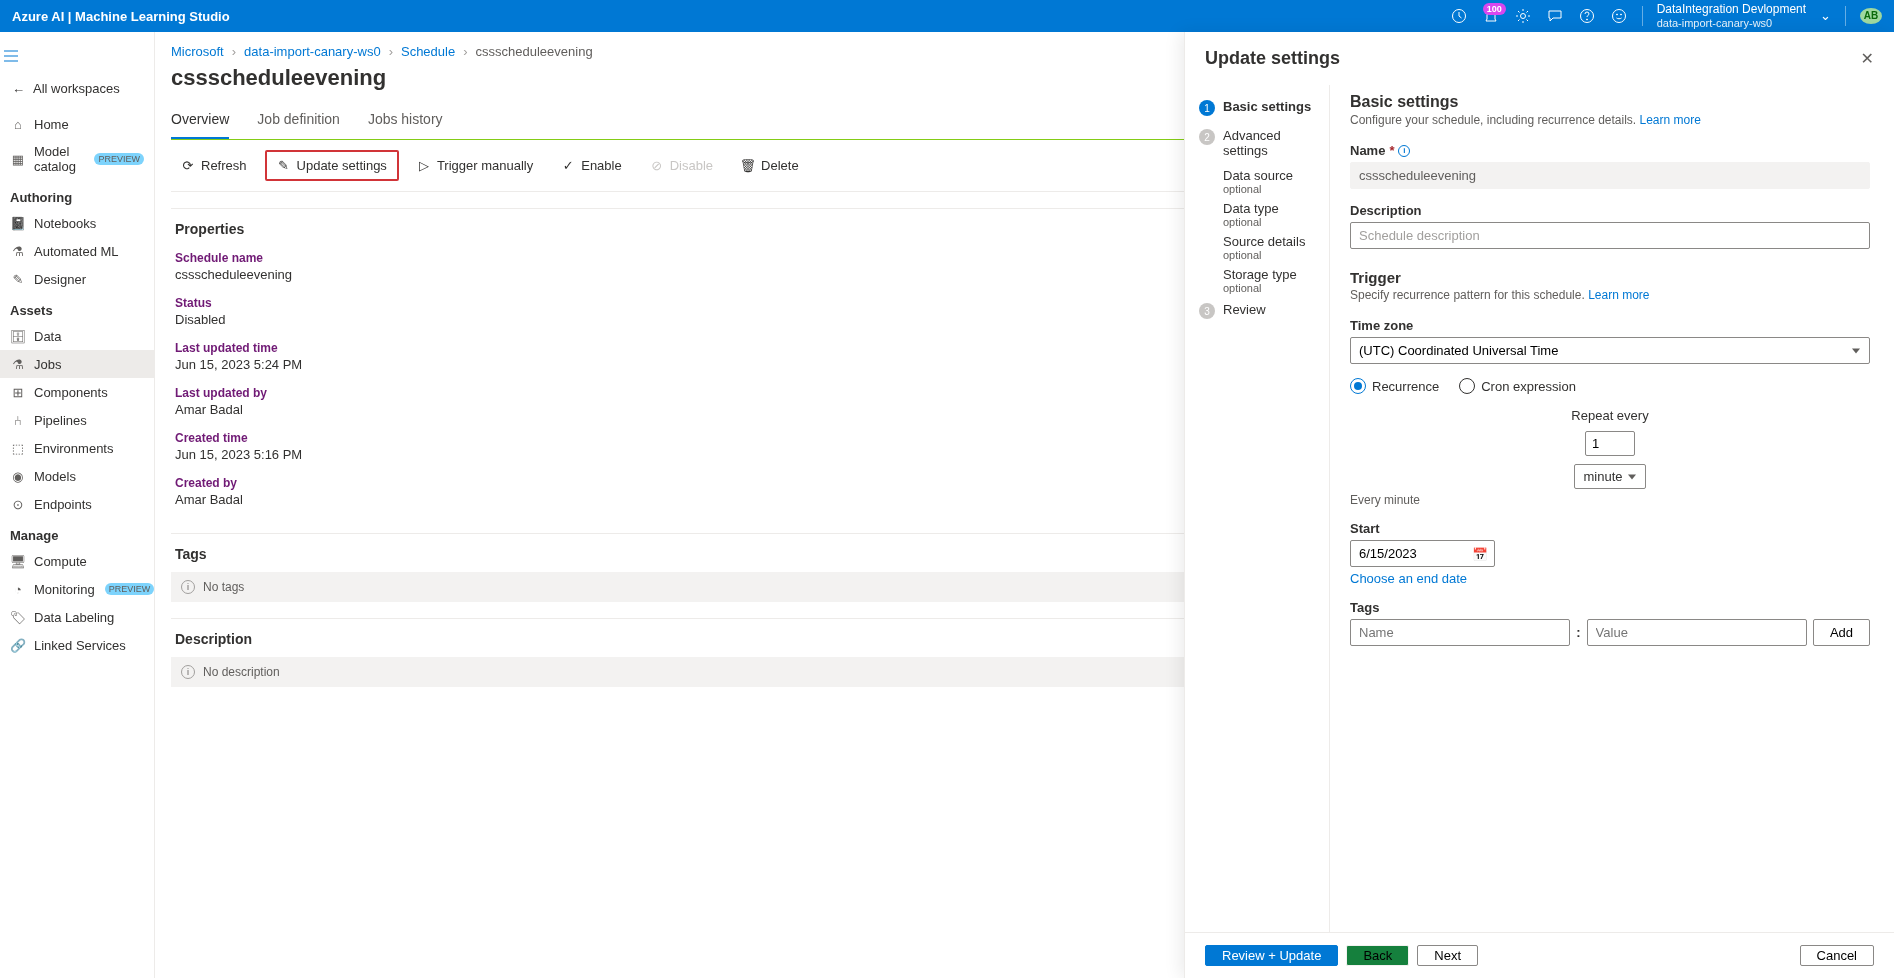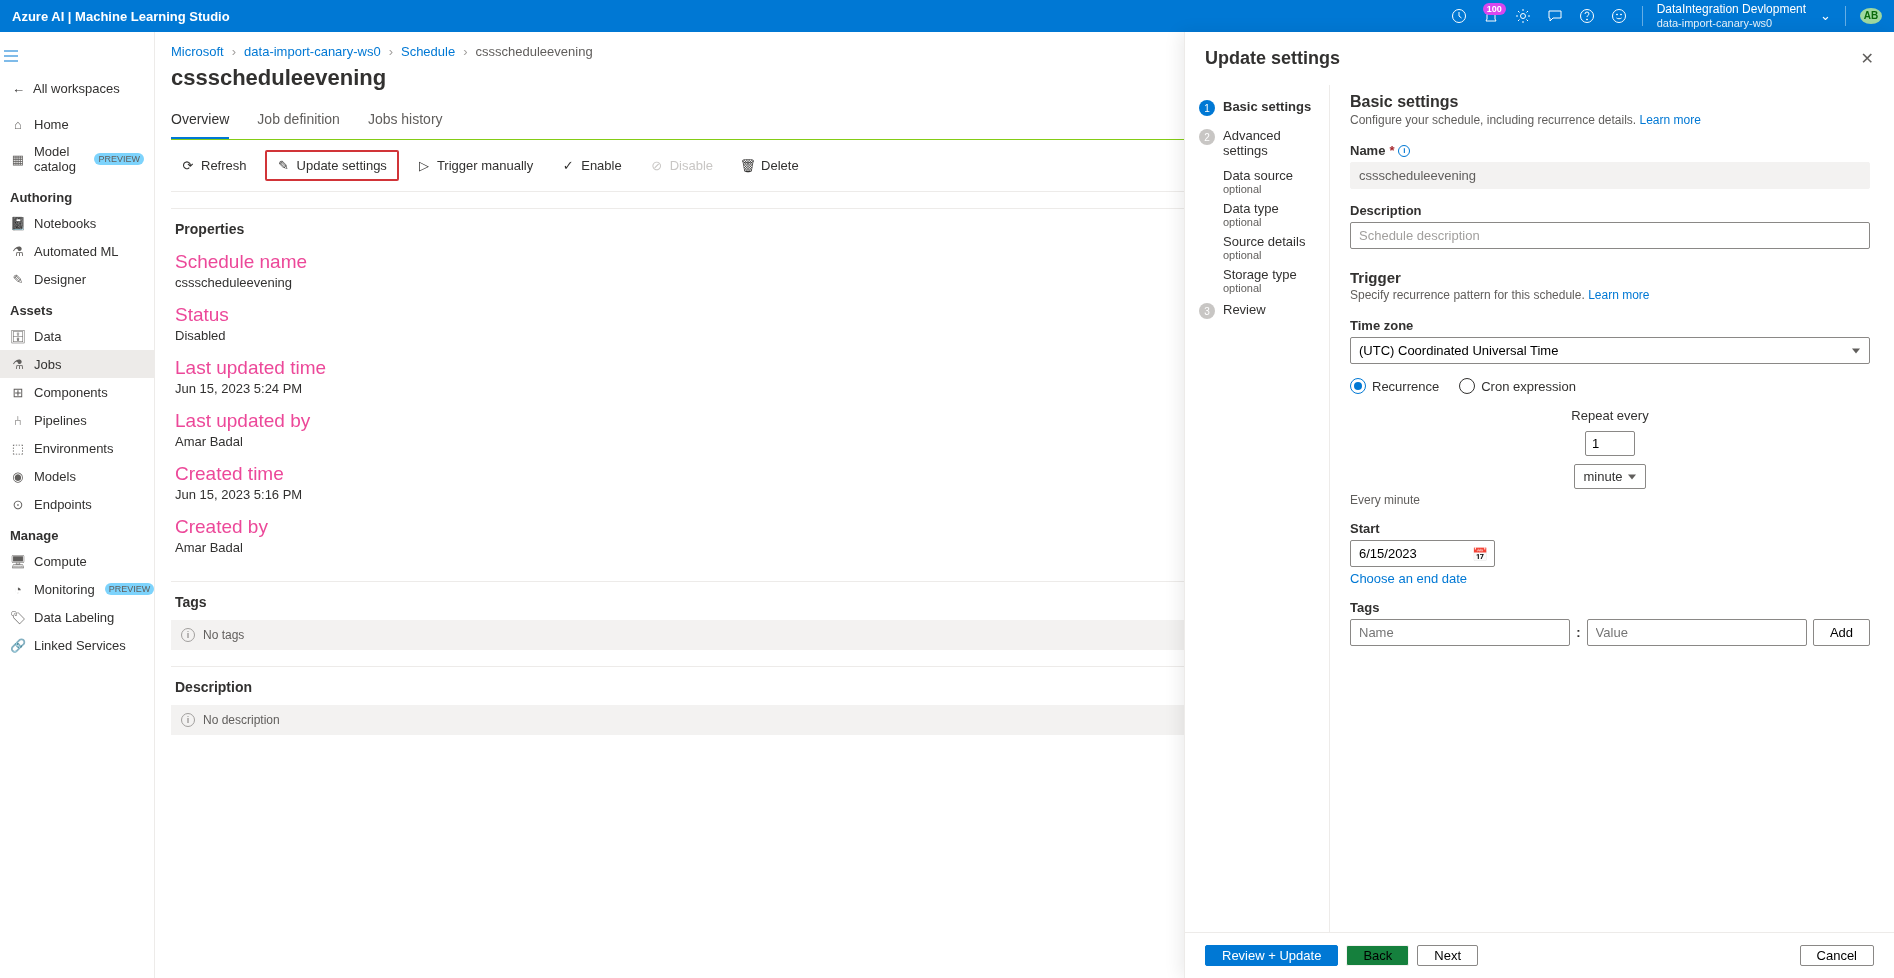--- a/index.html
+++ b/index.html
@@ -42,21 +42,21 @@
 
 .toolbar { display: flex; gap: 8px; padding: 10px 0; border-bottom: 1px solid #edebe9; align-items:center;}
 .tool-btn { display: flex; align-items: center; gap: 6px; padding: 6px 10px; font-size: 13px; color: #323130; cursor: pointer; background: none; border: none; }
 .tool-btn.disabled { color: #c8c6c4; cursor: default; }
 .tool-btn .ticon { width: 14px; height: 14px; display:flex; align-items:center; justify-content:center;}
 .highlight-box { border: 2px solid #d13438; border-radius: 2px; }
 
 .section-card { margin-top: 16px; border-top: 1px solid #edebe9; }
 .section-header { font-weight: 600; font-size: 14px; padding: 12px 4px 10px; }
 .prop-row { padding: 4px 4px 10px; }
-.prop-label { font-size: 19px; font-weight: 400; color: #ec4899; margin-bottom: 2px;}
+.prop-label { font-size: 12px; font-weight: 700; color: #701a75; margin-bottom: 2px;}
 .prop-value { font-size: 13px; color: #323130; }
 .empty-row { background: #f3f2f1; padding: 8px 10px; font-size: 12px; color: #605e5c; display:flex; align-items:center; gap:8px;}
 .info-icon-small { width:14px; height:14px; border:1px solid #a19f9d; border-radius:50%; display:inline-flex; align-items:center; justify-content:center; font-size:9px; color:#605e5c;}
 
 
 .panel { width: 710px; border-left: 1px solid #edebe9; box-shadow: -4px 0 16px rgba(0,0,0,0.08); display: flex; flex-direction: column; background:#fff; position:absolute; right:0; top:0; bottom:0;}
 .panel-header { padding: 16px 20px; display: flex; align-items: center; justify-content: space-between; }
 .panel-title { font-size: 18px; font-weight: 600; }
 .panel-close { cursor: pointer; font-size: 16px; color: #605e5c; }
 .panel-body { flex: 1; display: flex; overflow: hidden; }

